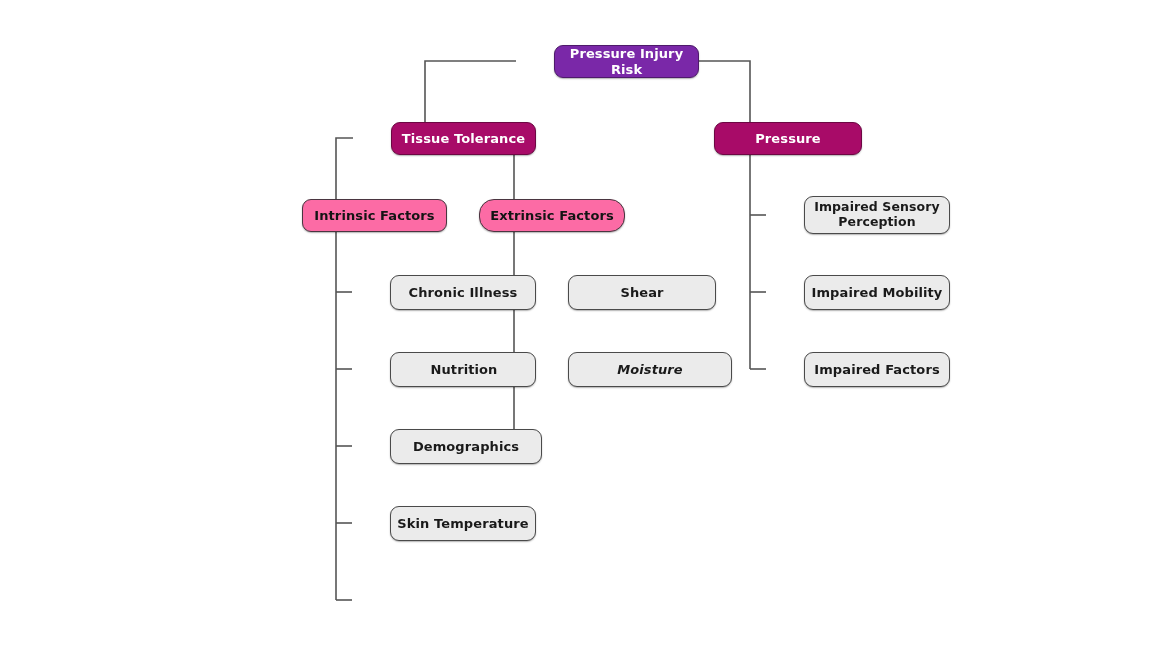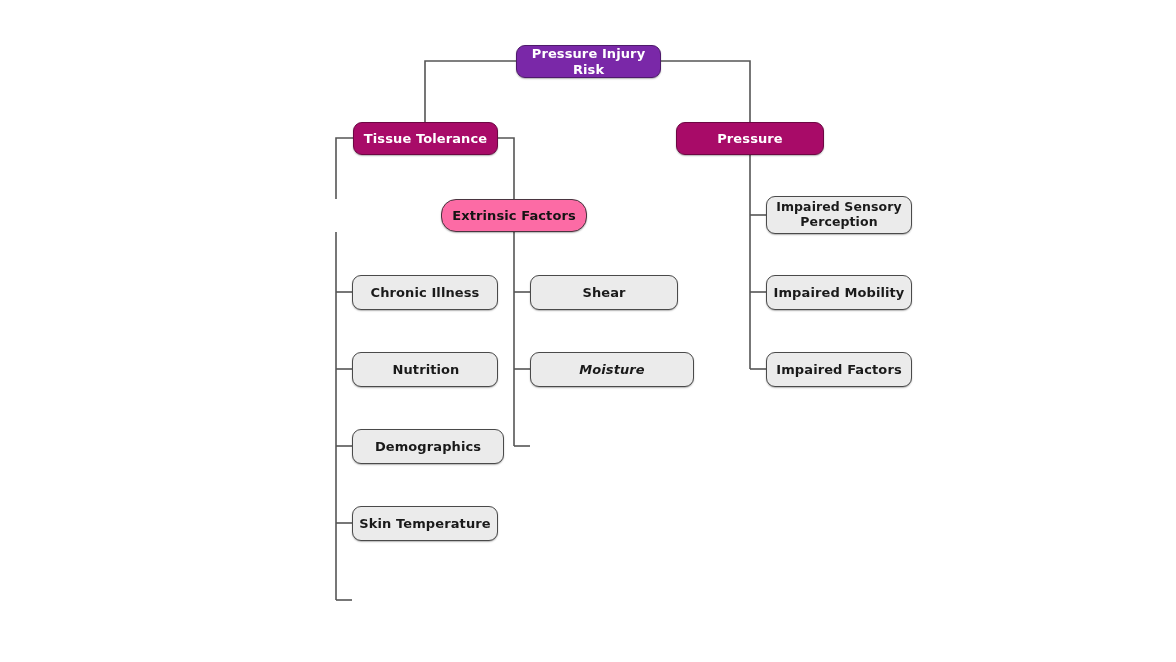--- a/index.html
+++ b/index.html
@@ -35,20 +35,21 @@
     justify-content: center;
     text-align: center;
     border-radius: 9px;
     border: 1px solid #3a3a3a;
     font-weight: bold;
     letter-spacing: 0.1px;
     line-height: 1.18;
     box-shadow: 0 1px 1.5px rgba(0,0,0,0.30);
     z-index: 2;
     padding: 2px 6px;
+    margin-left: 38px;
   }
   .node-root {
     background: #7a28a8;
     color: #ffffff;
     border-color: #4e1a6b;
     font-size: 13px;
   }
   .node-l1 {
     background: #a80b68;
     color: #ffffff;
@@ -105,20 +106,21 @@
       <path d="M 750 369 L 766 369"></path>
     </g>
   </svg>
 
   <div class="node node-root" style="left:516px; top:45px; width:145px; height:33px;">Pressure Injury Risk</div>
 
   <div class="node node-l1" style="left:353px; top:122px; width:145px; height:33px;">Tissue Tolerance</div>
 
   <div class="node node-l1" style="left:676px; top:122px; width:148px; height:33px;">Pressure</div>
 
+  <div class="node node-l2" style="left:264px; top:199px; width:145px; height:33px;">Intrinsic Factors</div>
 
   <div class="node node-l2" style="left:441px; top:199px; width:146px; height:33px;border-radius:15px;">Extrinsic Factors</div>
 
   <div class="node node-leaf" style="left:352px; top:275px; width:146px; height:35px;">Chronic Illness</div>
 
   <div class="node node-leaf" style="left:352px; top:352px; width:146px; height:35px;padding-left:8px;">Nutrition</div>
 
   <div class="node node-leaf" style="left:352px; top:429px; width:152px; height:35px;">Demographics</div>
 
   <div class="node node-leaf" style="left:352px; top:506px; width:146px; height:35px;">Skin Temperature</div>

